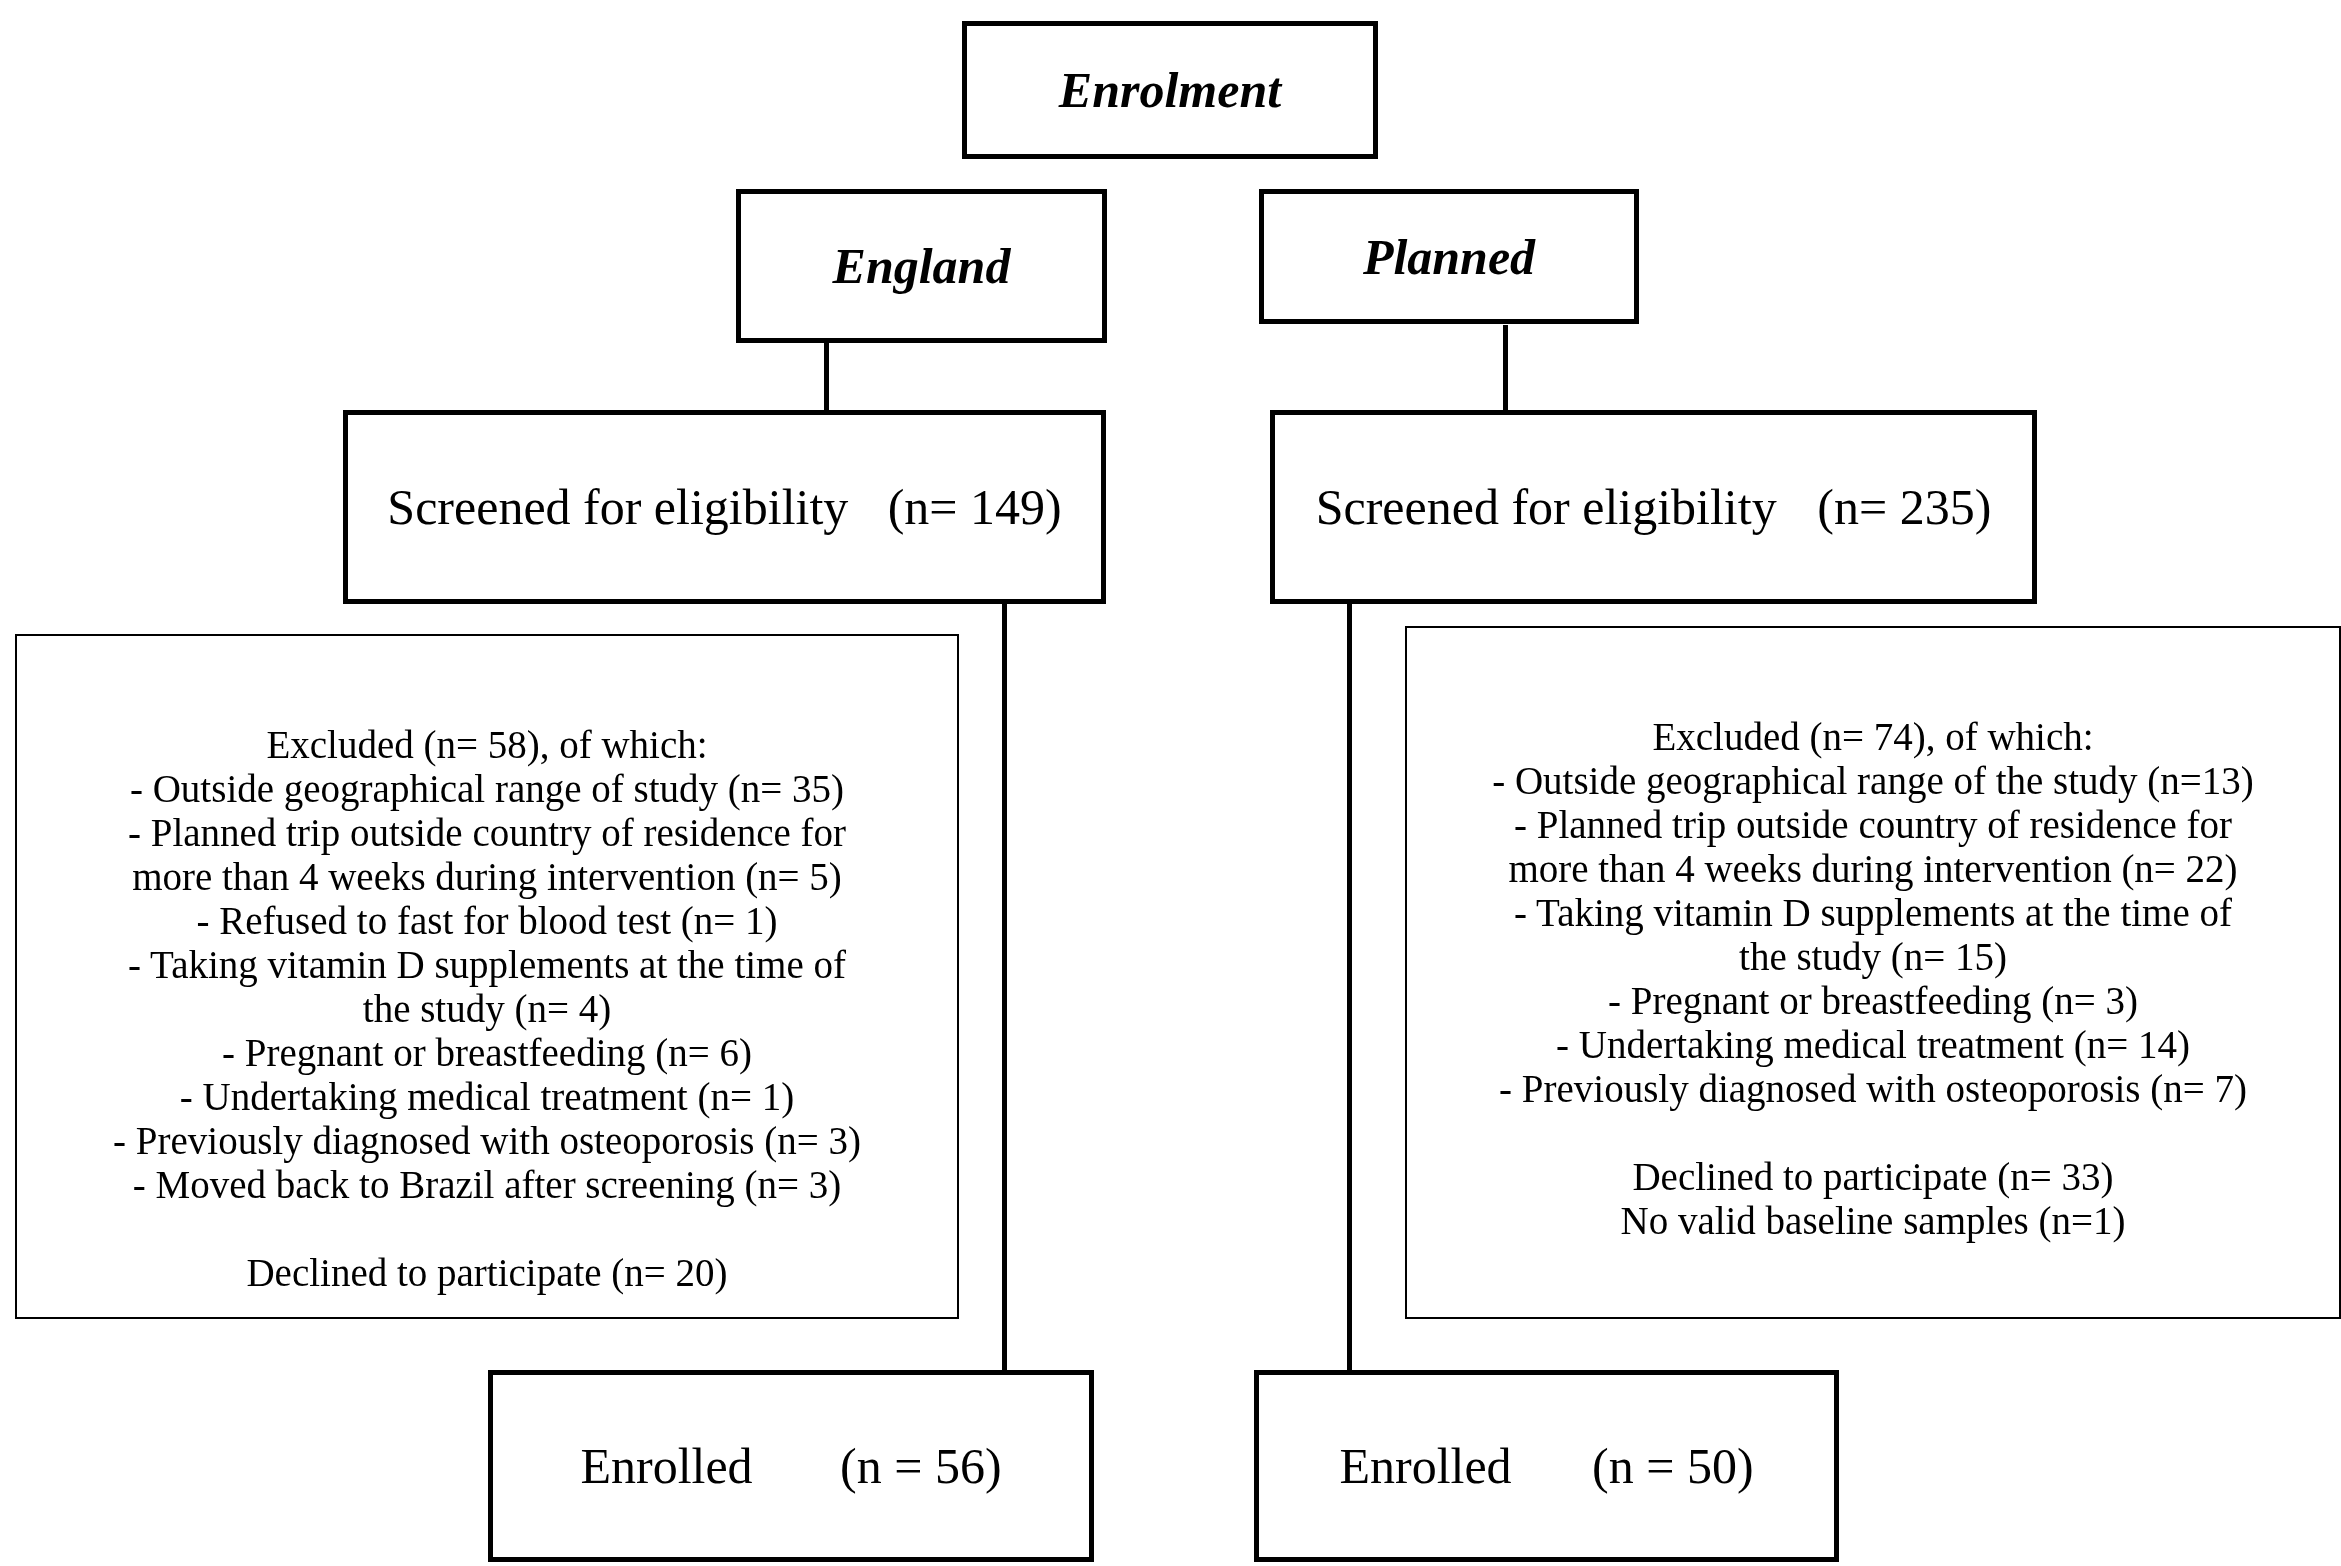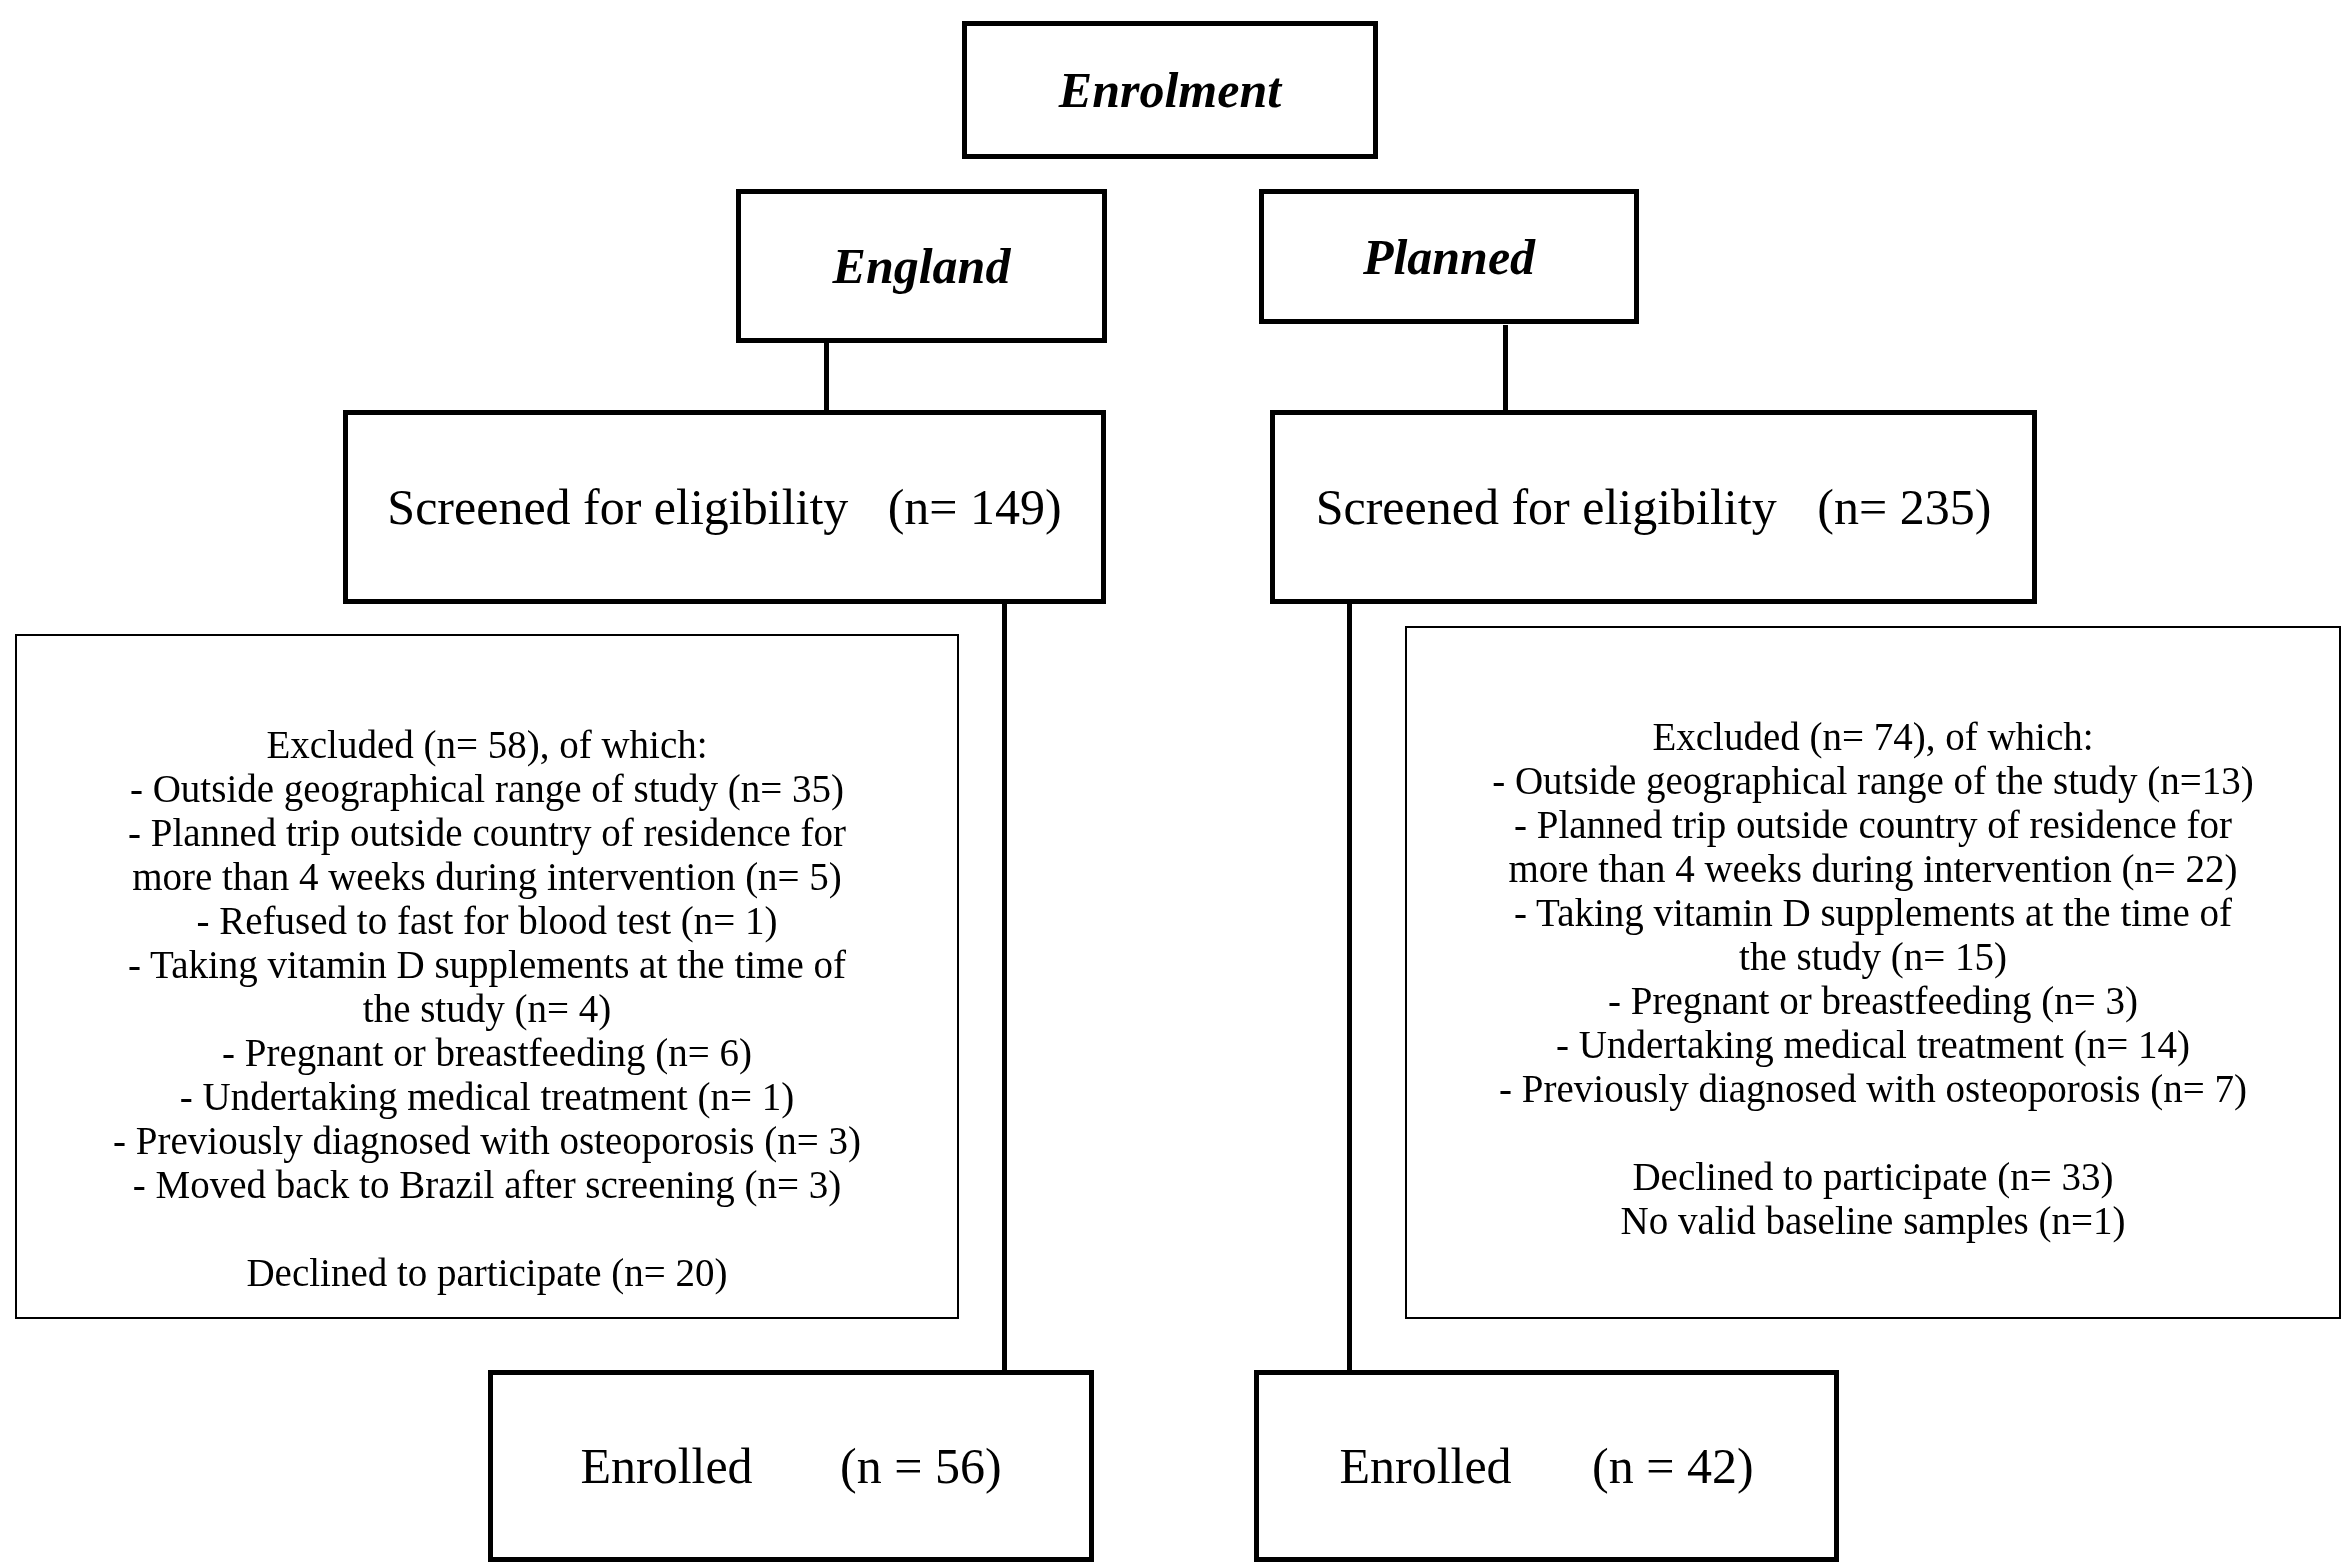--- a/index.html
+++ b/index.html
@@ -112,17 +112,17 @@
 Declined to participate (n= 33)
 No valid baseline samples (n=1)</span>
   </div>
 
   <div class="bx thick center2" id="box-enrolled-eng">
     <div>Enrolled</div>
     <div>(n = 56)</div>
   </div>
   <div class="bx thick center2" id="box-enrolled-bra">
     <div>Enrolled</div>
-    <div>(n = 42)</div>
+    <div>(n = 50)</div>
   </div>
 
 </div>
 
 
 </body></html>

